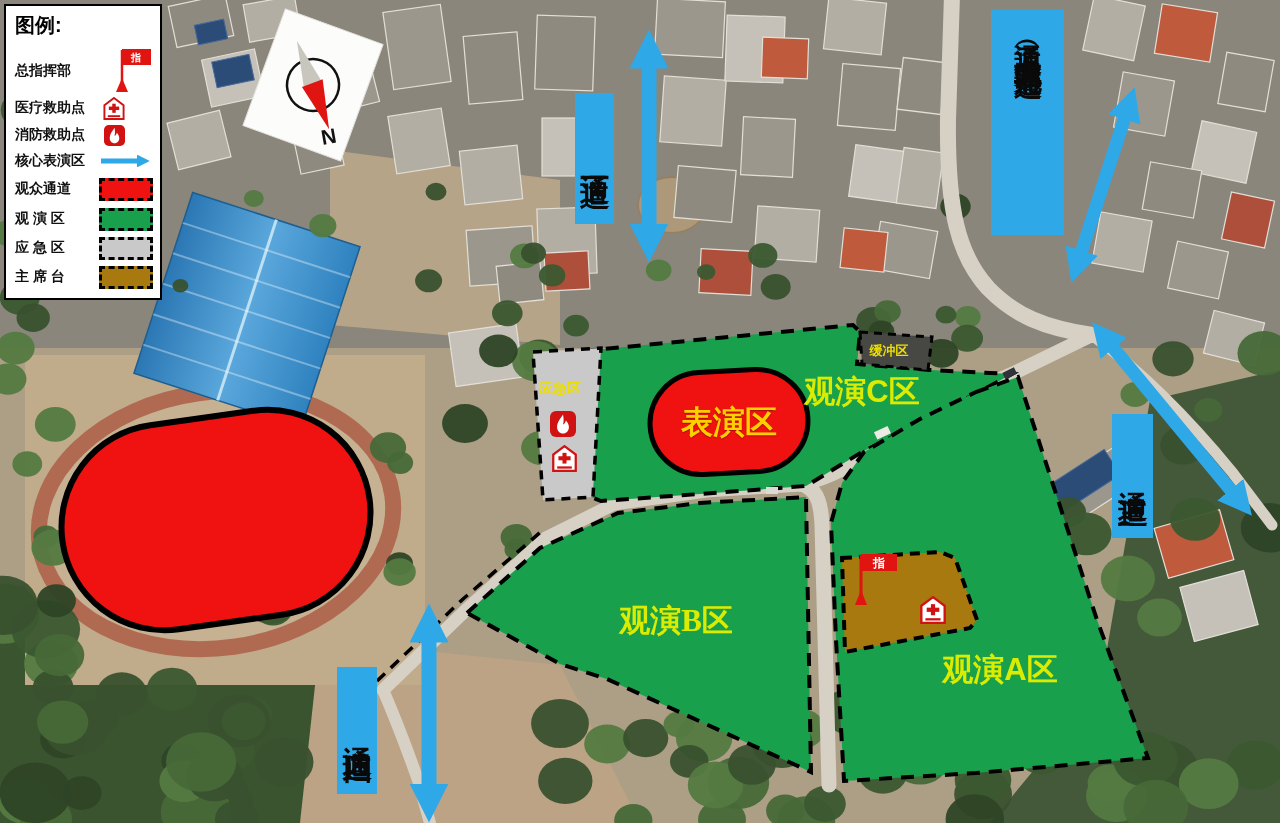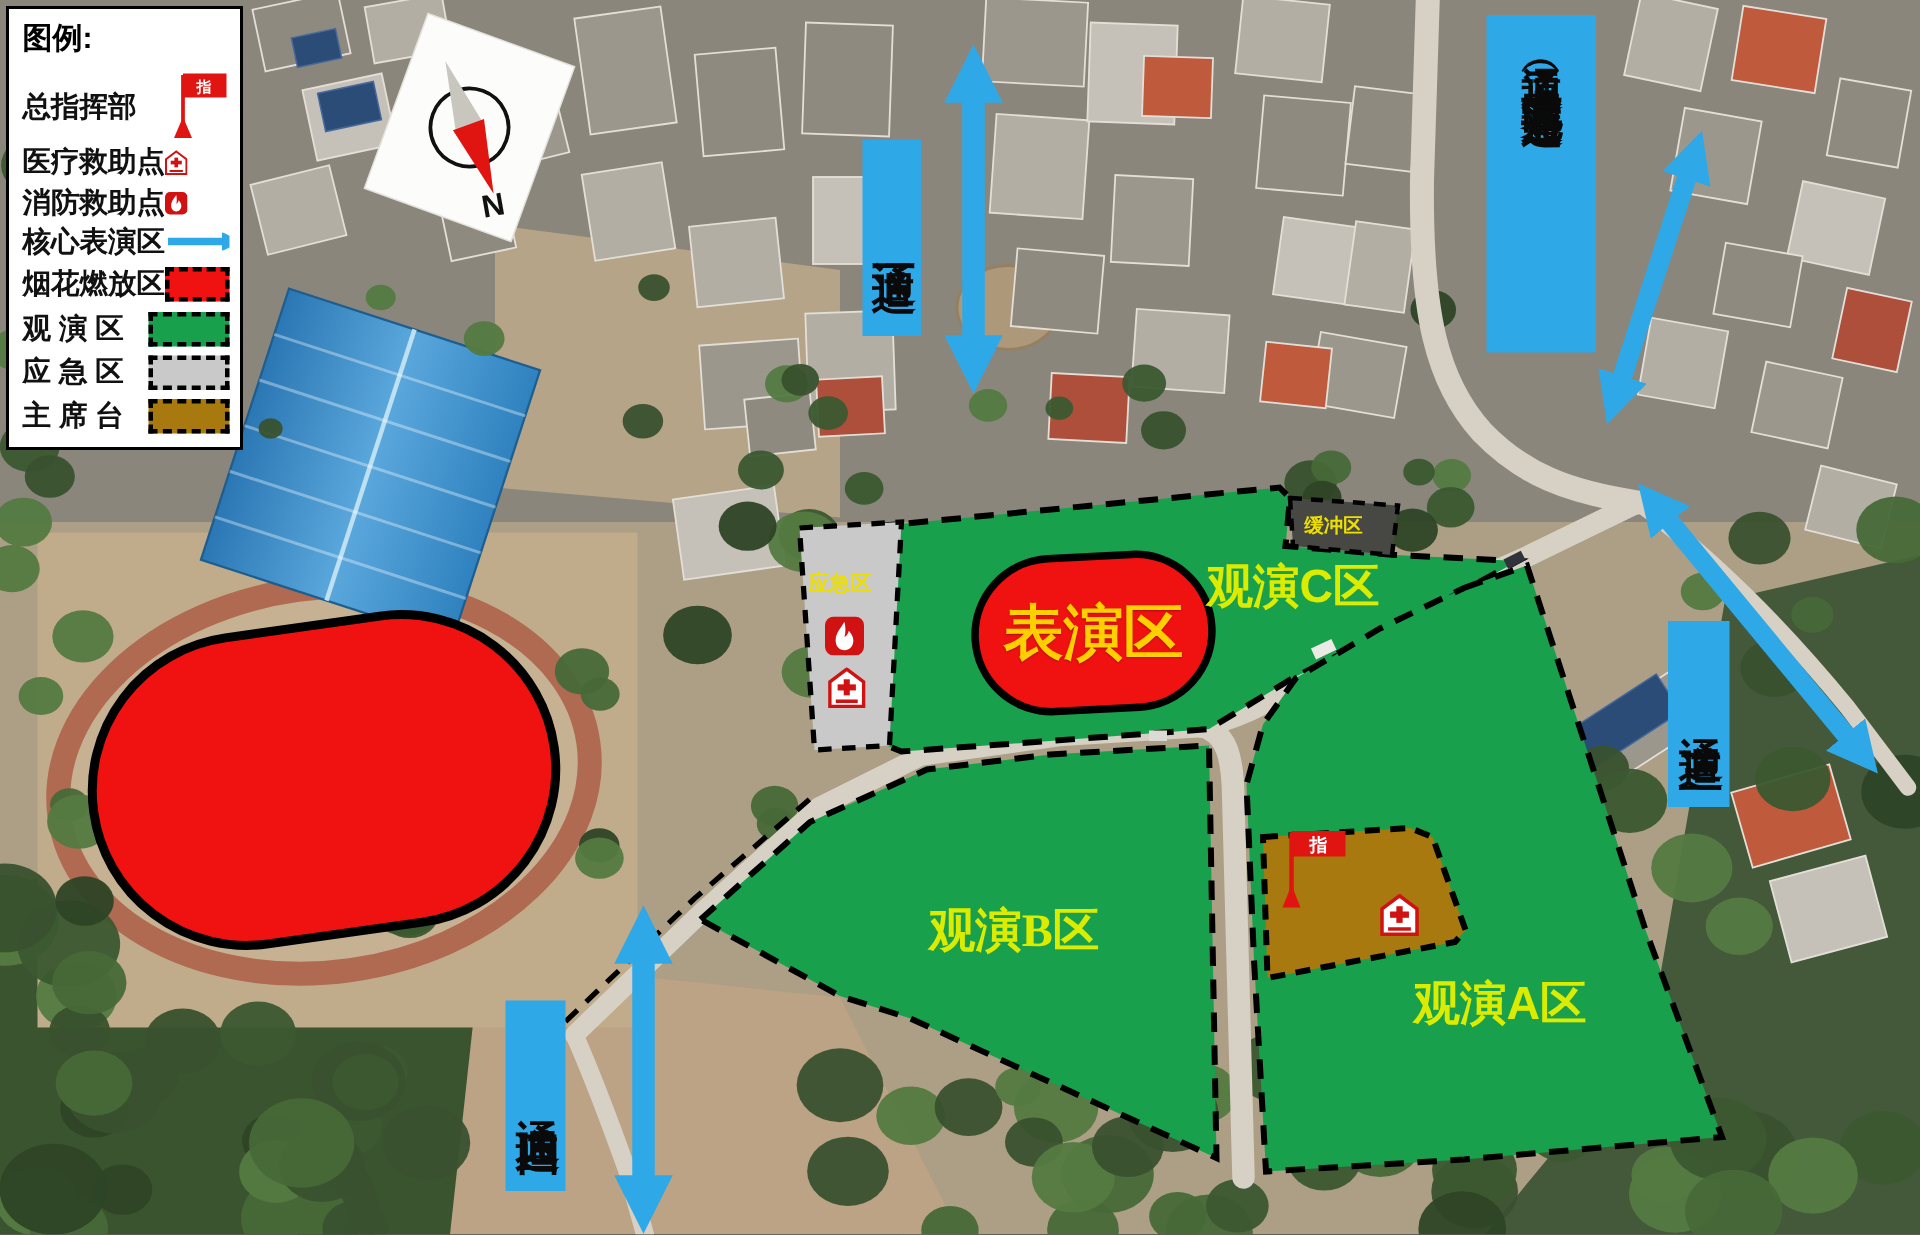--- a/index.html
+++ b/index.html
@@ -5,32 +5,32 @@
   html,body{margin:0;padding:0;background:#1b1b1b;}
   .stage{position:relative;width:1280px;height:823px;overflow:hidden;
          font-family:"Liberation Sans","DejaVu Sans",sans-serif;background:#AC9F85;}
   .map-svg{position:absolute;left:0;top:0;width:1280px;height:823px;}
   .ov{position:absolute;}
   
   .zl{position:absolute;transform:translate(-50%,-50%);font-weight:bold;white-space:nowrap;line-height:1;}
   .gold{color:#FFCF00;text-shadow:0 1px 1px rgba(90,0,0,.45);}
   .yg{color:#DCEC00;}
   .ygs{color:#EDDF00;}
-  .f31{font-size:31px;} .f32{font-size:40px;} .f14{font-size:14px;} .f13{font-size:13px;}
+  .f31{font-size:31px;} .f32{font-size:32px;} .f14{font-size:14px;} .f13{font-size:13px;}
   
   .chan{position:absolute;background:#2FA8E8;display:flex;align-items:center;justify-content:center;}
   .vtext{writing-mode:vertical-rl;color:#0a0a0a;font-weight:bold;line-height:1.15;}
   .ch1 .vtext,.ch3 .vtext,.ch4 .vtext{font-size:30px;letter-spacing:6px;}
   .ch2 .vtext{font-size:28px;letter-spacing:3px;height:202px;line-height:36px;}
   
   .legend{position:absolute;left:4px;top:4px;width:158px;height:296px;background:#fff;
           border:2px solid #000;box-sizing:border-box;}
   .lg-title{position:absolute;left:9px;top:6px;font-size:20px;font-weight:bold;color:#000;}
   .lg-row{position:absolute;left:9px;right:7px;display:flex;align-items:center;justify-content:space-between;}
-  .lg-label{font-size:19px;font-weight:bold;color:#111;white-space:nowrap;}
+  .lg-label{font-size:14px;font-weight:bold;color:#111;white-space:nowrap;}
   .swatch{width:48px;height:17px;border:3px dashed #000;}
   .sw-red{background:#F01111;} .sw-green{background:#18A04C;}
   .sw-gray{background:#C9C9C9;} .sw-brown{background:#A8790F;}
 </style>
 </head>
 <body>
 
 <div class="stage">
 
   <svg class="map-svg" viewBox="0 0 1280 823">
@@ -360,21 +360,21 @@
         <path d="M11,3 C8.5,7 6,9.5 6,13.5 C6,16.8 8.2,19 11,19 C13.8,19 16,16.8 16,13.5 C16,11 14.5,9.5 13.5,8 C12.8,10 12.2,10.8 11,11.5 C11.8,9 11.6,6 11,3 Z" fill="#fff"></path>
       </svg>
     </div>
     <div class="lg-row" style="top:144px;height:22px;">
       <span class="lg-label">核心表演区</span>
       <svg width="54" height="12">
         <line x1="2" y1="6" x2="40" y2="6" stroke="#2FA8E8" stroke-width="5" marker-end="url(#ah)"></line>
       </svg>
     </div>
     <div class="lg-row" style="top:170px;height:26px;">
-      <span class="lg-label">烟花燃放区</span>
+      <span class="lg-label">观众通道</span>
       <span class="swatch sw-red"></span>
     </div>
     <div class="lg-row" style="top:200px;height:26px;">
       <span class="lg-label">观 演 区</span>
       <span class="swatch sw-green"></span>
     </div>
     <div class="lg-row" style="top:229px;height:26px;align-items:center;">
       <span class="lg-label">应 急 区</span>
       <span class="swatch sw-gray"></span>
     </div>

